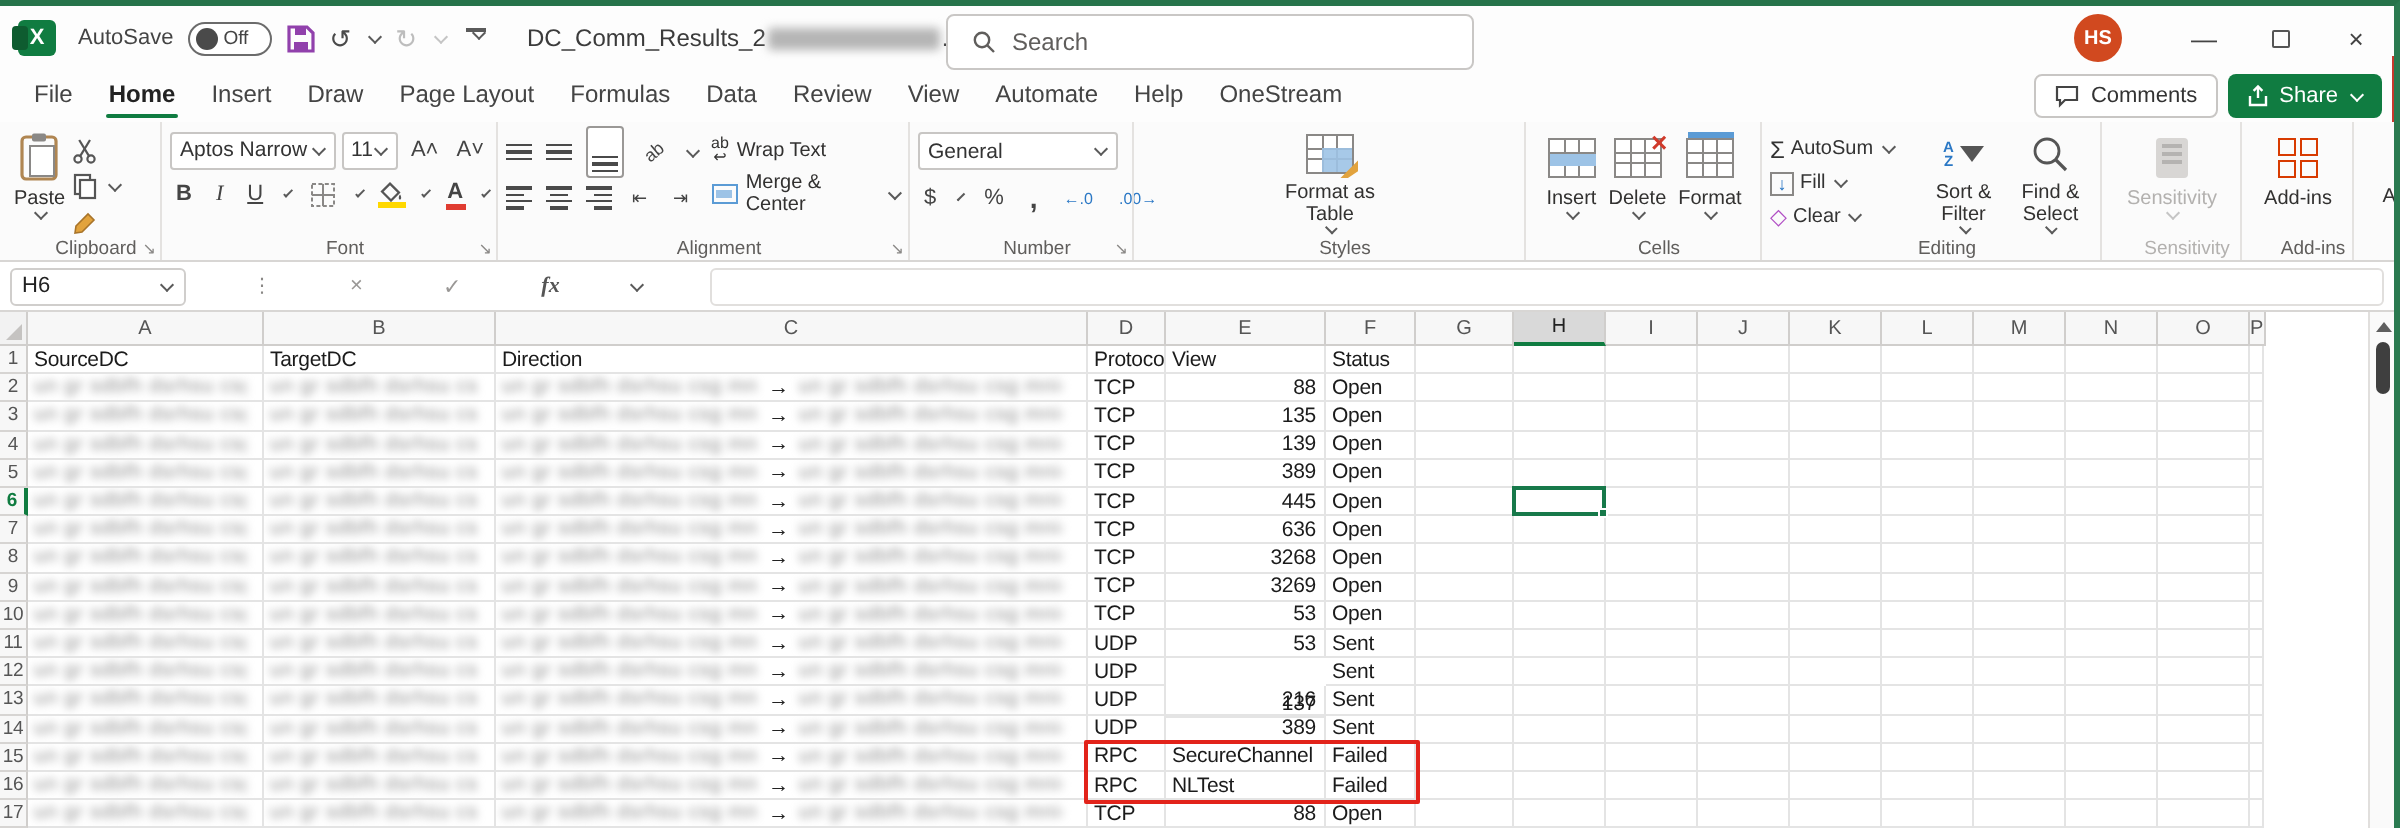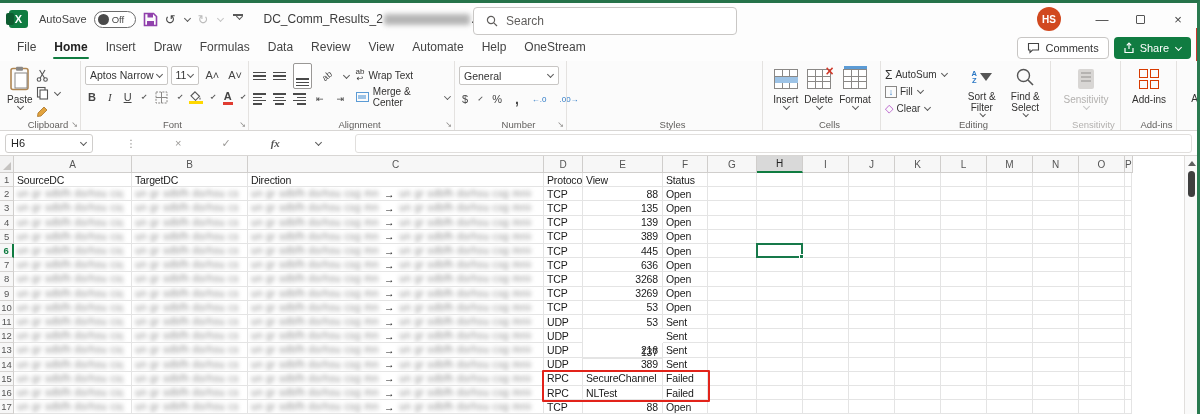--- a/index.html
+++ b/index.html
@@ -183,20 +183,21 @@
       <span class="win-btn">×</span>
     </div>
   </div>
 
   <div class="tabrow">
     <div class="tabs" id="tabs">
         <span class="tab">File</span>
         <span class="tab active">Home</span>
         <span class="tab">Insert</span>
         <span class="tab">Draw</span>
+        <span class="tab">Page Layout</span>
         <span class="tab">Formulas</span>
         <span class="tab">Data</span>
         <span class="tab">Review</span>
         <span class="tab">View</span>
         <span class="tab">Automate</span>
         <span class="tab">Help</span>
         <span class="tab">OneStream</span>
       </div>
     <div class="tabrow-right">
       <div class="btn-comments">
@@ -374,20 +375,27 @@
           <span class="sbtn" style="font-weight:bold; font-size:14px">,</span>
           <span class="sbtn" style="font-size:8px; color:#2b78c5">←.0</span>
           <span class="sbtn" style="font-size:8px; color:#2b78c5">.00→</span>
         </div>
       </div>
       <span class="gname">Number</span>
       <span class="launcher">↘</span>
     </div>
 
     <div class="rgroup" style="width:196px; justify-content:center">
+      <div class="bigbtn" style="width:62px">
+        <span class="ic">
+            <span class="gridicon gi-blue gi-brush"></span>
+          </span>
+        <span>Format as Table</span>
+        <span class="chv"></span>
+      </div>
       <span class="gname">Styles</span>
     </div>
 
     <div class="rgroup" style="width:118px; justify-content:center">
       <div class="bigbtn">
         <span class="ic">
             <span class="gridicon gi-ins"></span>
           </span>
         <span>Insert</span>
         <span class="chv"></span>

